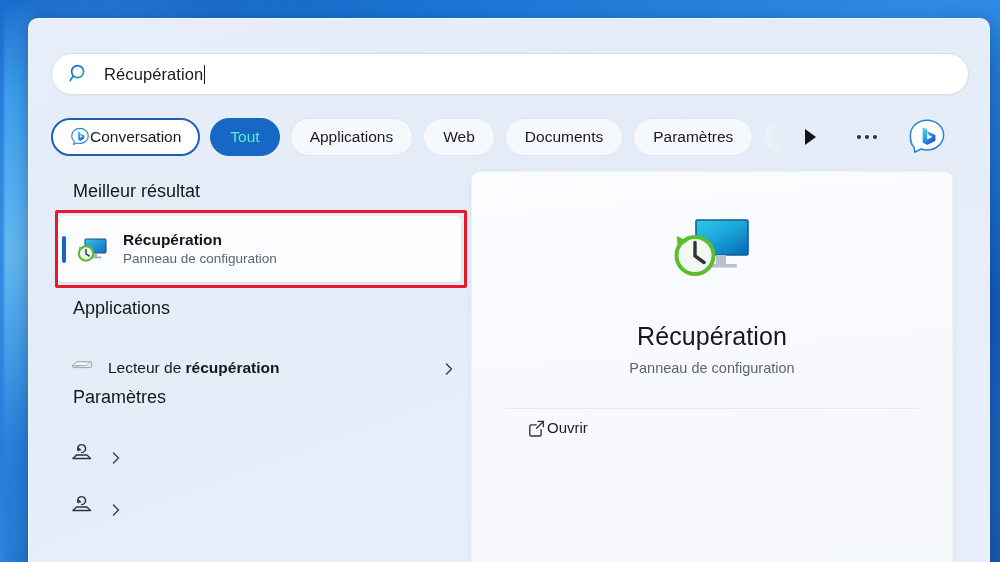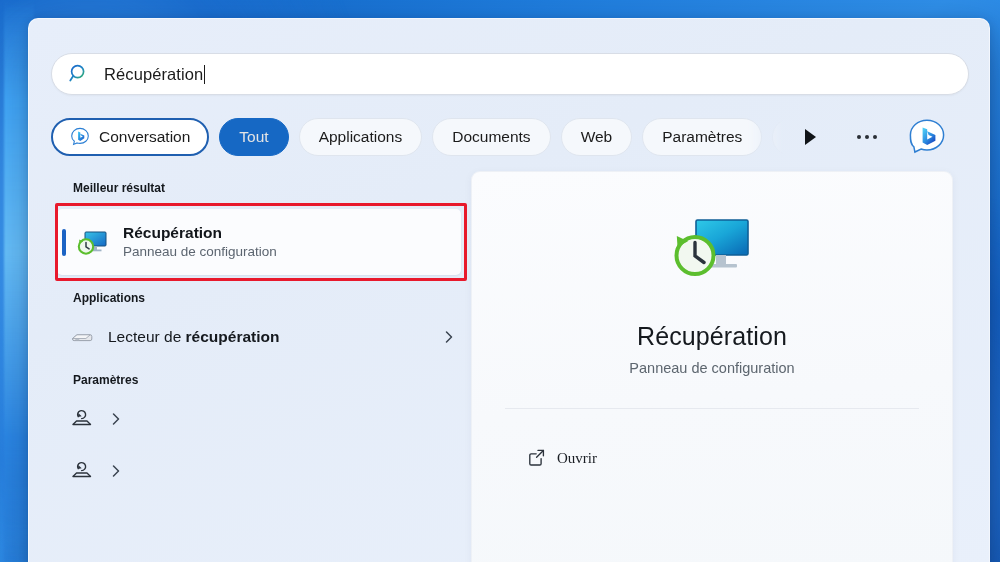--- a/index.html
+++ b/index.html
@@ -108,34 +108,33 @@
   }
   .pill {
     flex: 0 0 auto;
     height: 38px;
     padding: 0 19px;
     border-radius: 19px;
     background: #f5f8fc;
     border: 1px solid #dfe5ee;
     display: flex;
     align-items: center;
-    gap: 9px;
     font-size: 15.5px;
     color: #1b1b1b;
     white-space: nowrap;
   }
   .pill.conversation {
     background: #ffffff;
     border: 2px solid #1f5fb0;
     padding: 0 17px;
   }
   .pill.active {
     background: #1668c4;
     border-color: #1668c4;
-    color: #e5e5e5;
+    color: #5eead4;
   }
   .bing-mini { width: 20px; height: 20px; flex: 0 0 auto; }
 
   .scroll-next {
     width: 34px; height: 38px;
     display: flex; align-items: center; justify-content: center;
     flex: 0 0 auto;
     margin-left: 2px;
   }
   .tri-right {
@@ -162,22 +161,22 @@
 
   
   .results {
     position: absolute;
     left: 22px;
     top: 152px;
     width: 420px;
     bottom: 0;
   }
   .section-head {
-    font-size: 12px;
-    font-weight: bold;
+    font-size: 18px;
+    font-weight: normal;
     color: #14181d;
     padding: 10px 0 6px 22px;
   }
   .best-wrap { position: relative; height: 78px; margin-top: 2px; }
   .best-card {
     position: absolute;
     left: 6px; top: 6px;
     width: 404px; height: 66px;
     background: #fbfcfe;
     border-radius: 5px;
@@ -202,21 +201,21 @@
     left: 4px; top: 0px;
     width: 412px; height: 78px;
     border: 3px solid #e8192c;
     border-radius: 2px;
     pointer-events: none;
   }
 
   .list-row {
     height: 52px;
     display: flex;
-    align-items: center;
+    align-items: flex-end;
     padding: 0 14px 0 18px;
     border-radius: 5px;
   }
   .row-icon { width: 26px; height: 26px; margin-right: 13px; flex: 0 0 auto; }
   .row-label { font-size: 15.5px; color: #15191e; flex: 1 1 auto; white-space: nowrap; }
   .row-label b { font-weight: bold; }
   .chev { width: 16px; height: 16px; flex: 0 0 auto; }
 
   
   .preview {
@@ -240,26 +239,25 @@
   .preview-sub { font-size: 14.5px; color: #5d666f; margin-top: 9px; }
   .preview-divider {
     width: 414px; height: 1px;
     background: #e6e9ef;
     margin-top: 32px;
   }
   .action-row {
     width: 414px;
     height: 48px;
     display: flex;
-    align-items: flex-end;
-    gap: 11px;
+    align-items: flex-start;
+    gap: 1px;
     margin-top: 10px;
     padding-left: 22px;
     border-radius: 5px;
-    font-family: Liberation Serif, serif;
   }
   .action-icon { width: 19px; height: 19px; flex: 0 0 auto; }
   .action-label { font-size: 15px; color: #1a1e24; }
 </style>
 </head>
 <body>
 
 <div class="wallpaper-bloom"></div>
 <div class="wallpaper-bloom2"></div>
 <div class="wallpaper-streak"></div>
@@ -306,25 +304,25 @@
 
       <div class="pill active">
         <span>Tout</span>
       </div>
 
       <div class="pill">
         <span>Applications</span>
       </div>
 
       <div class="pill">
+        <span>Web</span>
+      </div>
+
+      <div class="pill">
         <span>Documents</span>
-      </div>
-
-      <div class="pill">
-        <span>Web</span>
       </div>
 
       <div class="pill">
         <span>Paramètres</span>
       </div>
 
       <div class="pill">
         
       </div>
     </div>

